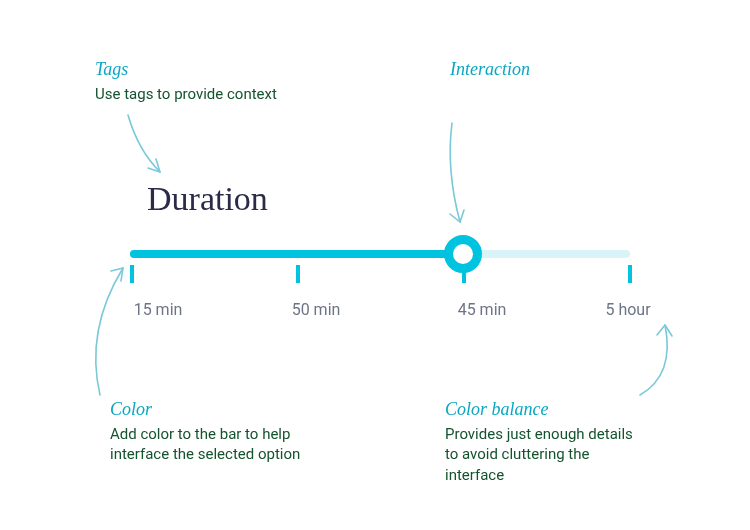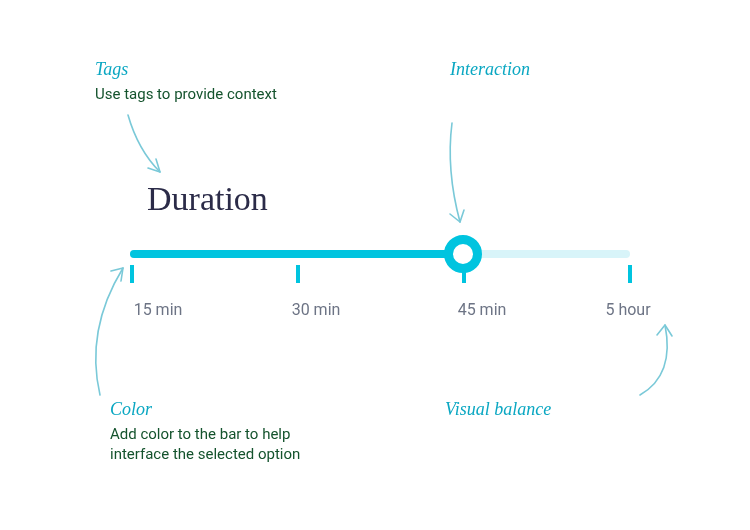--- a/index.html
+++ b/index.html
@@ -79,34 +79,35 @@
 
 <div class="track-bg"></div>
 <div class="track-fill"></div>
 
 <div class="tick" style="left:130px;"></div>
 <div class="tick" style="left:296px;"></div>
 <div class="tick" style="left:462px;"></div>
 <div class="tick" style="left:628px;"></div>
 
 <div class="tick-label" style="left:150px;margin-left:8px;">15 min</div>
-<div class="tick-label" style="left:316px;">30 min</div>
+<div class="tick-label" style="left:316px;">50 min</div>
 <div class="tick-label" style="left:482px;">45 min</div>
 <div class="tick-label" style="left:628px;">5 hour</div>
 
 <div class="handle"></div>
 
 <div class="callout" style="left:110px;top:395px;">
   <p class="callout-title">Color</p>
   <p class="callout-body">Add color to the bar to help interface the selected option</p>
 </div>
 <svg class="arrow" style="left:75px;top:260px;" width="60" height="140">
   <path d="M 25 135 Q 10 70 48 8"></path>
   <path d="M 48 8 l -12 3 M 48 8 l -2 13"></path>
 </svg>
 
 <div class="callout" style="left:445px;top:395px;">
-  <p class="callout-title">Visual balance</p>
+  <p class="callout-title">Color balance</p>
+  <p class="callout-body">Provides just enough details to avoid cluttering the interface</p>
 </div>
 <svg class="arrow" style="left:630px;top:320px;" width="60" height="90">
   <path d="M 10 75 Q 45 55 35 5"></path>
   <path d="M 35 5 l -8 10 M 35 5 l 7 11"></path>
 </svg>
 
 </body></html>

